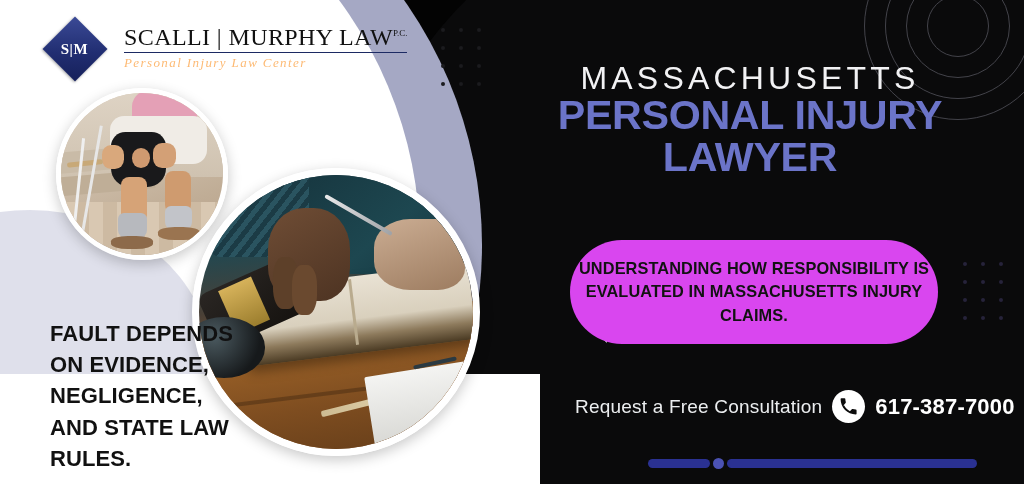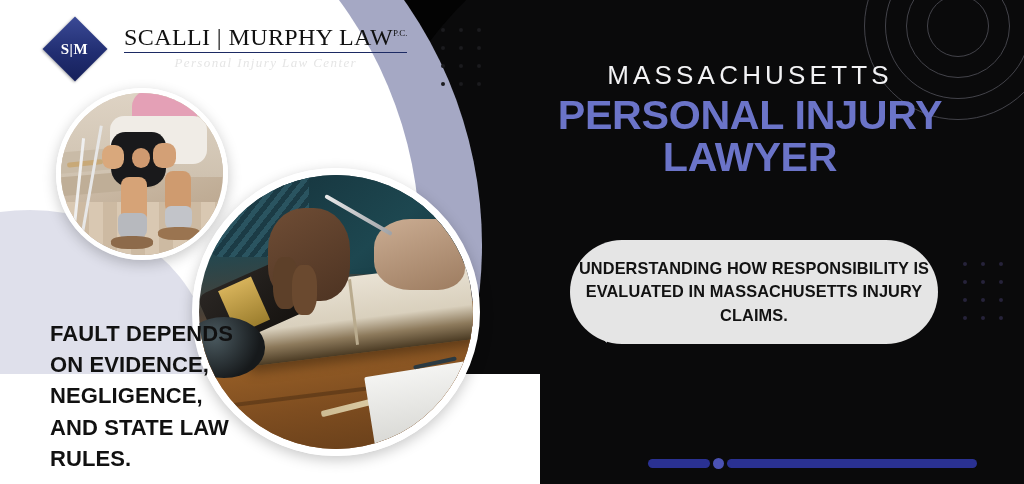--- a/index.html
+++ b/index.html
@@ -111,22 +111,22 @@
   .logo-txt { margin-left: 26px; padding-top: 3px; }
   .logo-name {
     font-family: "Liberation Serif", serif;
     font-size: 24px; color: #111; letter-spacing: .4px;
     white-space: nowrap; line-height: 1.05;
   }
   .logo-name .pc { font-size: 9px; vertical-align: super; letter-spacing: 0; }
   .logo-rule { height: 1px; background: #1c2a63; margin: 2px 0 2px 0; }
   .logo-sub {
     font-family: "Liberation Serif", serif;
-    font-style: italic; font-size: 13px; color: #e5e5e5;
-    letter-spacing: 1.4px; text-align: center;
+    font-style: italic; font-size: 13px; color: #fdba74;
+    letter-spacing: 1.4px; 
   }
 
   
   .photo {
     position: absolute; border-radius: 50%;
     border: 5px solid #fff; overflow: hidden;
     box-shadow: 0 4px 14px rgba(0,0,0,.22);
   }
   .photo-small { left: 56px; top: 88px; width: 172px; height: 172px; }
   .photo-large { left: 192px; top: 168px; width: 288px; height: 288px; border-width: 7px; }
@@ -182,40 +182,40 @@
     width: 190px;
     font-family: Liberation Sans, sans-serif;
     font-weight: 700; font-size: 22px; line-height: 1.42;
     color: #111; letter-spacing: .1px;
   }
 
   
   .eyebrow {
     position: absolute; left: 500px; top: 60px; width: 500px;
     text-align: center; color: #f2f2f4;
-    font-size: 26px; font-weight: 400; letter-spacing: 4.2px;
+    font-size: 32px; font-weight: 400; letter-spacing: 4.2px;
   }
   .headline {
     position: absolute; left: 490px; top: 94px; width: 520px;
     text-align: center; color: #6b74c8;
     font-size: 40px; font-weight: 700; letter-spacing: -.3px;
     line-height: 1.05;
     transform: scaleX(1.03); transform-origin: center;
   }
   .subhead {
     position: absolute; left: 505px; top: 144px; width: 490px;
     text-align: center; color: #e9e9ec;
     font-size: 17.5px; font-weight: 400; line-height: 1.55;
   }
 
   
   .bubble {
     position: absolute; left: 570px; top: 240px;
     width: 368px; height: 104px;
-    background: #e5e5e5; border-radius: 52px;
+    background: #d946ef; border-radius: 52px;
     display: flex; align-items: center; justify-content: flex-end;
   }
   .bubble-tail {
     position: absolute; left: 576px; top: 318px;
     width: 0; height: 0;
     border-left: 8px solid transparent;
     border-right: 22px solid #f4f4f6;
     border-bottom: 26px solid transparent;
     transform: rotate(-4deg);
   }
@@ -360,20 +360,29 @@
   <div class="left-head">FAULT DEPENDS ON EVIDENCE, NEGLIGENCE, AND STATE LAW RULES.</div>
 
   <div class="eyebrow">MASSACHUSETTS</div>
   <div class="headline">PERSONAL INJURY LAWYER</div>
 
   <div class="bubble-tail"></div>
   <div class="bubble">
     <div class="bubble-txt">UNDERSTANDING HOW RESPONSIBILITY IS EVALUATED IN MASSACHUSETTS INJURY CLAIMS.</div>
   </div>
 
+  <div class="cta">
+    <span class="cta-label">Request a Free Consultation</span>
+    <span class="cta-icon">
+      <svg width="19" height="19" viewBox="0 0 24 24" aria-hidden="true">
+        <path fill="#0c0c0c" d="M6.6 10.8c1.6 3.1 4.1 5.6 7.2 7.2l2.4-2.4c.3-.3.8-.4 1.2-.3 1.2.4 2.5.6 3.8.6.6 0 1 .4 1 1V21c0 .6-.4 1-1 1C10.7 22 2 13.3 2 2.5c0-.6.4-1 1-1h4c.6 0 1 .4 1 1 0 1.3.2 2.6.6 3.8.1.4 0 .9-.3 1.2l-2.7 3.3z"></path>
+      </svg>
+    </span>
+    <span class="cta-phone">617-387-7000</span>
+  </div>
 
   <div class="progress">
     <span class="prog-seg prog-a"></span>
     <span class="prog-dot"></span>
     <span class="prog-seg prog-b"></span>
   </div>
 
 </div>
 
 </body></html>

